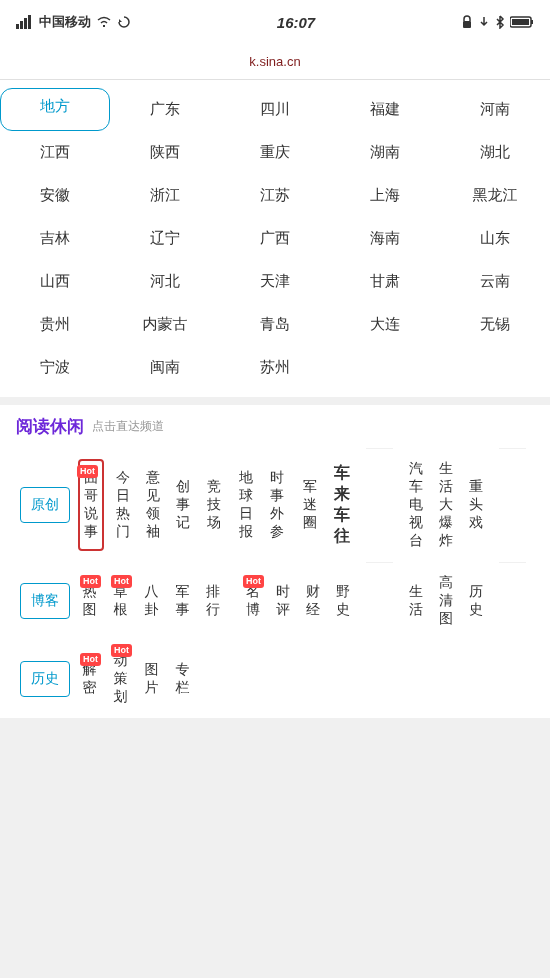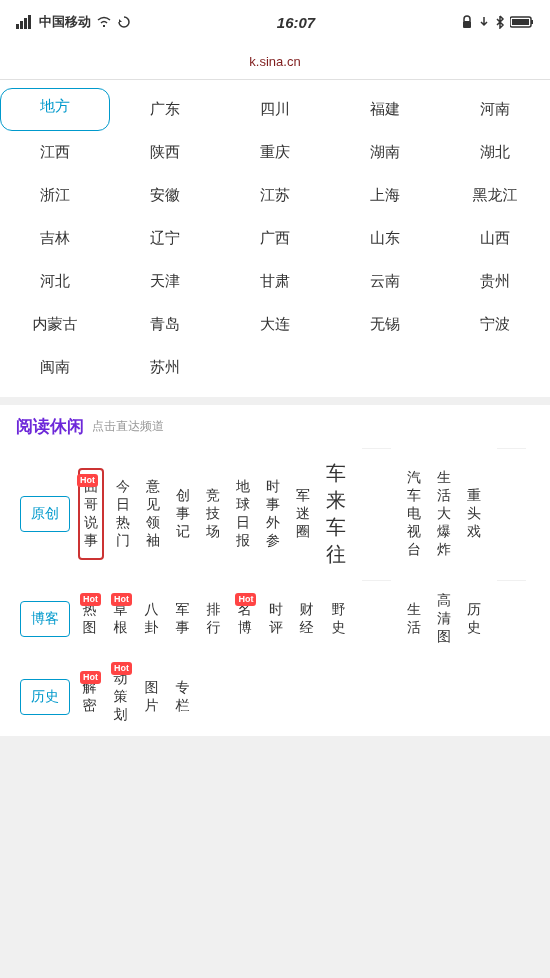--- a/index.html
+++ b/index.html
@@ -150,28 +150,29 @@
       <div class="region-cell highlight">地方</div>
       <div class="region-cell">广东</div>
       <div class="region-cell">四川</div>
       <div class="region-cell">福建</div>
       <div class="region-cell">河南</div>
       <div class="region-cell">江西</div>
       <div class="region-cell">陕西</div>
       <div class="region-cell">重庆</div>
       <div class="region-cell">湖南</div>
       <div class="region-cell">湖北</div>
+      <div class="region-cell">安徽</div>
       <div class="region-cell">浙江</div>
-      <div class="region-cell">安徽</div>
       <div class="region-cell">江苏</div>
       <div class="region-cell">上海</div>
       <div class="region-cell">黑龙江</div>
       <div class="region-cell">吉林</div>
       <div class="region-cell">辽宁</div>
       <div class="region-cell">广西</div>
+      <div class="region-cell">海南</div>
       <div class="region-cell">山东</div>
       <div class="region-cell">山西</div>
       <div class="region-cell">河北</div>
       <div class="region-cell">天津</div>
       <div class="region-cell">甘肃</div>
       <div class="region-cell">云南</div>
       <div class="region-cell">贵州</div>
       <div class="region-cell">内蒙古</div>
       <div class="region-cell">青岛</div>
       <div class="region-cell">大连</div>
@@ -195,39 +196,39 @@
         <div style="position: relative; text-align: center; cursor: pointer; font-size: 14px; flex: 1 1 0%; border: 2px solid rgb(204, 51, 51); border-radius: 4px; margin: 4px; padding: 8px 4px;">囧哥说事<span style="position: absolute; top: 4px; right: 4px; background: rgb(255, 68, 68); color: white; font-size: 9px; padding: 1px 3px; border-radius: 3px; font-weight: bold; line-height: 1.2;">Hot</span></div>
         <div style="position: relative; text-align: right; padding: 12px 8px; cursor: pointer; font-size: 14px; flex: 1 1 0%;">今日热门</div>
         <div style="position: relative; text-align: center; padding: 12px 8px; cursor: pointer; font-size: 14px; flex: 1 1 0%;">意见领袖</div>
         <div style="position: relative; padding: 12px 8px; cursor: pointer; font-size: 14px; flex: 1 1 0%;">创事记</div>
       </div>
       <div style="display: flex; width: 100%; align-items: center;">
         <div style="position: relative; text-align: center; padding: 12px 8px; cursor: pointer; font-size: 14px; flex: 1 1 0%;">竞技场</div>
         <div style="position: relative; text-align: center; padding: 12px 8px; cursor: pointer; font-size: 14px; flex: 1 1 0%;">地球日报</div>
         <div style="position: relative; text-align: left; padding: 12px 8px; cursor: pointer; font-size: 14px; flex: 1 1 0%;">时事外参</div>
         <div style="position: relative; text-align: center; padding: 12px 8px; cursor: pointer; font-size: 14px; flex: 1 1 0%;">军迷圈</div>
-        <div style="position: relative; text-align: center; padding: 12px 8px; cursor: pointer; font-size: 20px; flex: 1 1 0%;">车来车往</div>
+        <div style="position: relative; text-align: center; padding: 12px 8px; cursor: pointer; font-size: 16px; flex: 1 1 0%; font-weight: bold;">车来车往</div>
       </div>
       <div style="height: 1px; background: rgb(240, 240, 240); margin: 0px 8px;"></div>
       <div style="display: flex; width: 100%; align-items: center;">
         <div style="position: relative; text-align: center; padding: 12px 8px; cursor: pointer; font-size: 14px; flex: 1 1 0%;">汽车电视台</div>
         <div style="position: relative; text-align: center; padding: 12px 8px; cursor: pointer; font-size: 14px; flex: 1 1 0%;">生活大爆炸</div>
         <div style="position: relative; text-align: center; padding: 12px 8px; cursor: pointer; font-size: 14px; flex: 1 1 0%;">重头戏</div>
       </div>
       <div style="height: 1px; background: rgb(240, 240, 240); margin: 0px 8px;"></div>
       <div style="display: flex; width: 100%; align-items: center;">
         <div style="position: relative; text-align: center; cursor: pointer; font-size: 14px; border: 1.5px solid rgb(0, 153, 204); border-radius: 4px; margin: 4px; padding: 8px 4px; color: rgb(0, 153, 204); flex: 0 0 auto; min-width: 50px;">博客</div>
         <div style="position: relative; text-align: center; padding: 12px 8px; cursor: pointer; font-size: 14px; flex: 1 1 0%;">热图<span style="position: absolute; top: 4px; right: 4px; background: rgb(255, 68, 68); color: white; font-size: 9px; padding: 1px 3px; border-radius: 3px; font-weight: bold; line-height: 1.2;">Hot</span></div>
         <div style="position: relative; text-align: center; padding: 12px 8px; cursor: pointer; font-size: 14px; flex: 1 1 0%;">草根<span style="position: absolute; top: 4px; right: 4px; background: rgb(255, 68, 68); color: white; font-size: 9px; padding: 1px 3px; border-radius: 3px; font-weight: bold; line-height: 1.2;">Hot</span></div>
         <div style="position: relative; text-align: center; padding: 12px 8px; cursor: pointer; font-size: 14px; flex: 1 1 0%;">八卦</div>
         <div style="position: relative; text-align: center; padding: 12px 8px; cursor: pointer; font-size: 14px; flex: 1 1 0%;">军事</div>
       </div>
       <div style="display: flex; width: 100%; align-items: center;">
         <div style="position: relative; text-align: center; padding: 12px 8px; cursor: pointer; font-size: 14px; flex: 1 1 0%;">排行</div>
-        <div style="position: relative; text-align: center; padding: 12px 8px; cursor: pointer; font-size: 14px; flex: 1 1 0%;">名博<span style="position: absolute; top: 4px; right: 4px; background: rgb(255, 68, 68); color: white; font-size: 9px; padding: 1px 3px; border-radius: 3px; font-weight: bold; line-height: 1.2;">Hot</span></div>
+        <div style="position: relative; text-align: center; padding: 12px 8px; cursor: pointer; font-size: 14px; flex: 1 1 0%; margin-left: 10px;">名博<span style="position: absolute; top: 4px; right: 4px; background: rgb(255, 68, 68); color: white; font-size: 9px; padding: 1px 3px; border-radius: 3px; font-weight: bold; line-height: 1.2;">Hot</span></div>
         <div style="position: relative; text-align: center; padding: 12px 8px; cursor: pointer; font-size: 14px; flex: 1 1 0%;">时评</div>
         <div style="position: relative; padding: 12px 8px; cursor: pointer; font-size: 14px; flex: 1 1 0%;">财经</div>
         <div style="position: relative; text-align: center; padding: 12px 8px; cursor: pointer; font-size: 14px; flex: 1 1 0%;">野史</div>
       </div>
       <div style="height: 1px; background: rgb(240, 240, 240); margin: 0px 8px;"></div>
       <div style="display: flex; width: 100%; align-items: center;">
         <div style="position: relative; text-align: center; padding: 12px 8px; cursor: pointer; font-size: 14px; flex: 1 1 0%;">生活</div>
         <div style="position: relative; text-align: center; padding: 12px 8px; cursor: pointer; font-size: 14px; flex: 1 1 0%;">高清图</div>
         <div style="position: relative; text-align: center; padding: 12px 8px; cursor: pointer; font-size: 14px; flex: 1 1 0%;">历史</div>
       </div>

